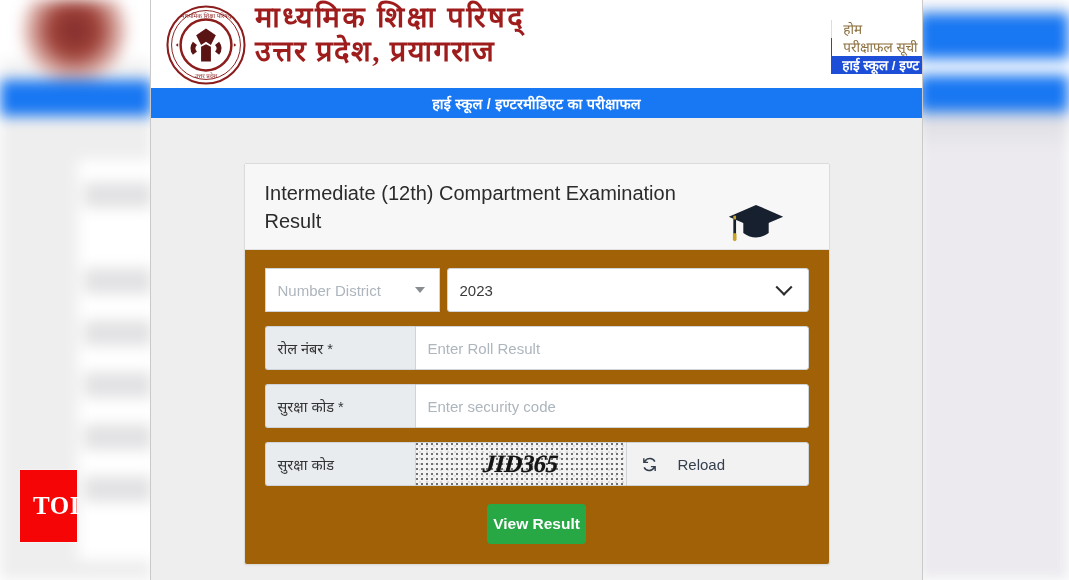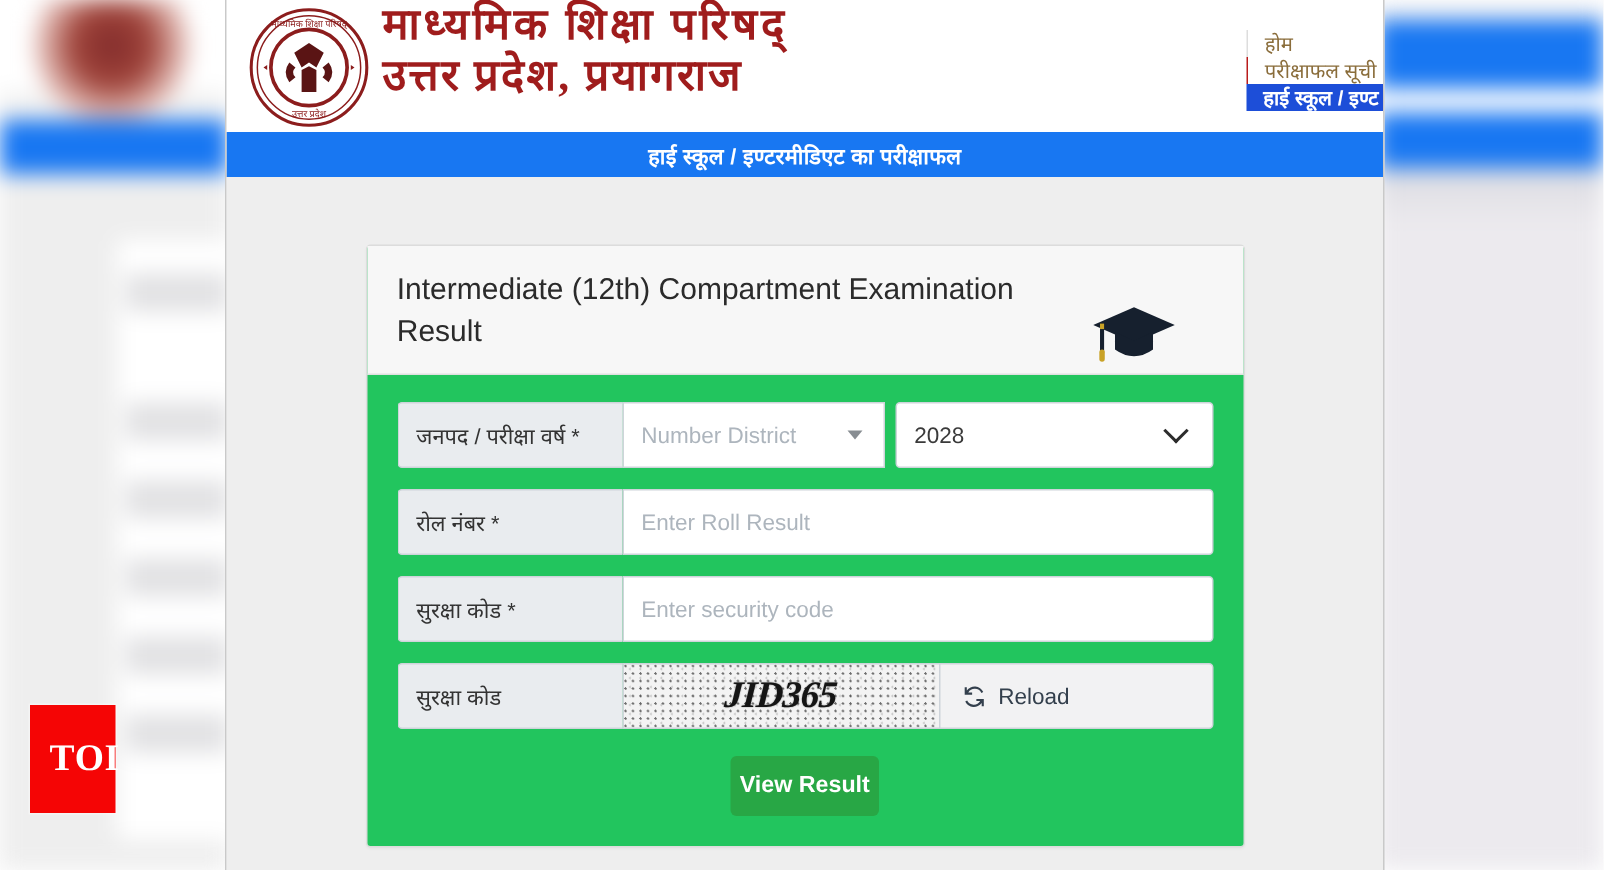--- a/index.html
+++ b/index.html
@@ -176,21 +176,21 @@
   
   .content {
     height: 462px;
     background: #eeeeee;
     padding-top: 45px;
     box-sizing: border-box;
   }
   .card {
     width: 584px;
     margin: 0 auto;
-    background: #22c55e;
+    background: #a16207;
     border: 1px solid #dcdcdc;
     border-radius: 3px;
     box-shadow: 0 1px 2px rgba(0,0,0,.04);
   }
   .card-header {
     position: relative;
     background: #f7f7f7;
     border-bottom: 1px solid #e0e0e0;
     padding: 16px 20px 14px 20px;
     min-height: 52px;
@@ -301,21 +301,21 @@
     text-shadow: 0 0 1px rgba(0,0,0,.5);
   }
   .reload-box {
     flex: 1;
     background: #f2f2f3;
     border: 1px solid #ced4da;
     border-radius: 0 3px 3px 0;
     display: flex;
     align-items: center;
     padding: 0 14px;
-    gap: 8px;
+    gap: 20px;
     font-size: 15px;
     color: #34404d;
     cursor: pointer;
   }
   .reload-icon { width: 17px; height: 17px; flex: 0 0 17px; }
 
   .submit-wrap {
     display: flex;
     justify-content: center;
     margin-top: 18px;
@@ -401,27 +401,26 @@
             <path d="M18 22 L18 35 Q32 45 46 35 L46 22 L32 29 Z" fill="#16202e"></path>
             <rect x="7" y="17" width="3" height="20" fill="#16202e"></rect>
             <rect x="6.5" y="35" width="4" height="9" rx="2" fill="#c9a227"></rect>
             <rect x="7" y="16" width="3" height="4" fill="#c9a227"></rect>
           </svg>
         </div>
 
         <div class="card-body">
 
           <div class="form-row">
-            <div class="addon">जनपद / परीक्षा वर्ष *</div>
             <div class="fld select-district">
               <span>Number District</span>
               <span class="caret-solid"></span>
             </div>
             <div class="fld select-year">
-              <span>2028</span>
+              <span>2023</span>
               <span class="chev"></span>
             </div>
           </div>
 
           <div class="form-row">
             <div class="addon">रोल नंबर *</div>
             <div class="fld">
               <span>Enter Roll Result</span>
             </div>
           </div>

